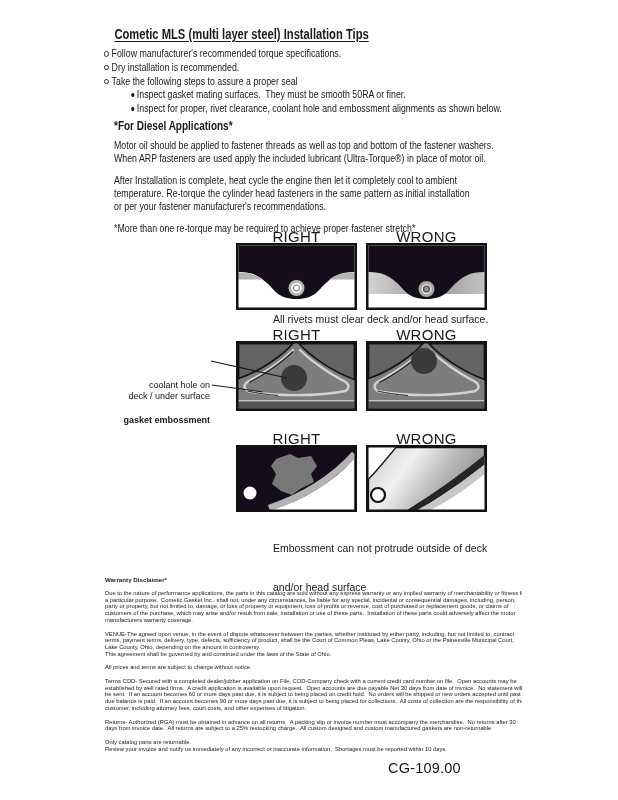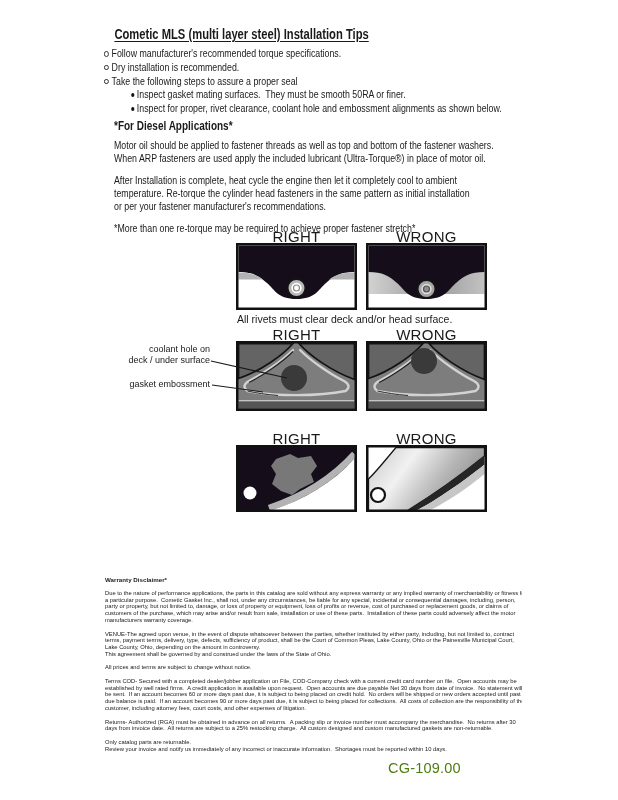--- a/index.html
+++ b/index.html
@@ -19,26 +19,26 @@
   .p-line{font-size:11px;line-height:13px;white-space:pre;}
   .o-marker{display:inline-block;width:3.5px;height:3.5px;border:1px solid #222;border-radius:50%;
     margin-right:4px;flex:0 0 auto;}
   .f-marker{display:inline-block;width:4px;height:4px;background:#111;border-radius:50%;
     margin-right:3px;flex:0 0 auto;}
   .sub{margin-left:34px;}
   .diesel-head{font-size:12.5px;font-weight:bold;line-height:14px;margin-bottom:6px;white-space:pre;}
   .para{margin-bottom:9px;}
   .note{margin-top:3px;}
   .rw-label{font-size:15px;line-height:13px;text-align:center;letter-spacing:0.3px;}
-  .caption{font-size:10.5px;line-height:13px;white-space:pre;}
-  .side-label{font-size:9px;line-height:10.8px;text-align:right;}
+  .caption{font-size:10.5px;line-height:13px;white-space:pre;margin-left:36px;}
+  .side-label{font-size:9px;line-height:10.8px;text-align:right;margin-top:36px;}
   .fine{font-size:5.8px;line-height:6.7px;white-space:pre-wrap;width:422px;}
   .fine-head{font-size:6.2px;font-weight:bold;margin-bottom:7px;white-space:pre;}
   .gap{margin-bottom:7px;}
-  .footer-num{font-size:14.5px;letter-spacing:0.2px;color:#4d7c0f;white-space:pre;}
+  .footer-num{font-size:14.5px;letter-spacing:0.2px;color:#0f172a;white-space:pre;}
   svg{display:block;}
 </style>
 </head>
 <body>
 
 <div class="sheet">
 
   <div class="abs cond" style="left:104px;top:26px;">
     <div class="doc-title">Cometic MLS (multi layer steel) Installation Tips</div>
     <div class="body-line">
@@ -110,21 +110,21 @@
 
   <div class="abs caption" style="left:237px;top:313px;">All rivets must clear deck and/or head surface.</div>
 
   <div class="abs rw-label" style="left:236px;top:328px;width:121px;">RIGHT</div>
   <div class="abs rw-label" style="left:366px;top:328px;width:121px;">WRONG</div>
 
   <div class="abs side-label" style="left:118px;top:344px;width:92px;">
     <div>coolant hole on</div>
     <div>deck / under surface</div>
   </div>
-  <div class="abs side-label" style="left:100px;top:379px;width:110px;">gasket embossment</div>
+  <div class="abs side-label" style="left:100px;top:379px;width:110px;font-weight:bold;">gasket embossment</div>
 
   <svg class="abs" style="left:236px;top:341px;" width="121" height="70" viewBox="0 0 121 70">
     <rect x="1.25" y="1.25" width="118.5" height="67.5" fill="#7d7d7d"></rect>
     <path d="M2.5,2.5 L57,2.5 C47,14 25,30 2.5,37.5 Z" fill="#646464" stroke="#141414" stroke-width="1.8"></path>
     <path d="M118.5,2.5 L63,2.5 C73,14 95,30 118.5,38.5 Z" fill="#646464" stroke="#141414" stroke-width="1.8"></path>
     <path d="M57,9 C46,20 27,33 13,40 C7.5,43 7,47 11.5,50 C38,55.5 83,55.5 109.5,50 C114,47 113.5,43 108,40 C94,33 75,20 64,9" fill="none" stroke="#d2d2d2" stroke-width="2.4" stroke-linecap="round"></path>
     <path d="M57,10.5 C46,21.5 27,34.5 13,41.5" fill="none" stroke="#222222" stroke-width="1.2"></path>
     <path d="M11.5,50 C20,52 30,53.5 42,54.5" fill="none" stroke="#303030" stroke-width="1"></path>
     <line x1="2.5" y1="59.5" x2="118.5" y2="59.5" stroke="#c4c4c4" stroke-width="1.2"></line>
     <rect x="2.5" y="61" width="116" height="6.5" fill="#555555"></rect>
@@ -173,20 +173,24 @@
       </linearGradient>
     </defs>
     <rect x="1.25" y="1.25" width="118.5" height="64.5" fill="#ffffff"></rect>
     <path d="M30,2.5 L118.5,2.5 L118.5,11 C95,30 62,53 40,66.5 L2.5,66.5 L2.5,34 C11,26 21,13 30,2.5 Z" fill="url(#g-r3w)" stroke="#161616" stroke-width="1.3"></path>
     <path d="M40,66.5 C62,53 95,30 118.5,11 L118.5,19.5 C97,37 67,57.5 48.5,66.5 Z" fill="#262626"></path>
     <path d="M48.5,66.5 C67,57.5 97,37 118.5,19.5 L118.5,29 C101,43.5 79,58.5 61,66.5 Z" fill="#c6c6c6"></path>
     <circle cx="12" cy="50" r="7" fill="#ffffff" stroke="#131313" stroke-width="2.2"></circle>
     <rect x="1.25" y="1.25" width="118.5" height="64.5" fill="none" stroke="#111111" stroke-width="2.5"></rect>
   </svg>
 
+  <div class="abs caption" style="left:237px;top:516px;">
+    <div>Embossment can not protrude outside of deck</div>
+    <div>and/or head surface</div>
+  </div>
 
   <div class="abs" style="left:105px;top:576px;width:422px;">
     <div class="fine-head">Warranty Disclaimer*</div>
     <div class="fine gap">Due to the nature of performance applications, the parts in this catalog are sold without any express warranty or any implied warranty of merchantability or fitness for a particular purpose.  Cometic Gasket Inc., shall not, under any circumstances, be liable for any special, incidental or consequential damages, including, person, party or property, but not limited to, damage, or loss of property or equipment, loss of profits or revenue, cost of purchased or replacement goods, or claims of customers of the purchase, which may arise and/or result from sale, installation or use of these parts.  Installation of these parts could adversely affect the motor manufacturers warranty coverage.</div>
     <div class="fine">VENUE-The agreed upon venue, in the event of dispute whatsoever between the parties, whether instituted by either party, including, but not limited to, contract terms, payment terms, delivery, type, defects, sufficiency of product, shall be the Court of Common Pleas, Lake County, Ohio or the Painesville Municipal Court, Lake County, Ohio, depending on the amount in controversy.</div>
     <div class="fine gap">This agreement shall be governed by and construed under the laws of the State of Ohio.</div>
     <div class="fine gap">All prices and terms are subject to change without notice.</div>
     <div class="fine gap">Terms COD- Secured with a completed dealer/jobber application on File, COD-Company check with a current credit card number on file.  Open accounts may be established by well rated firms.  A credit application is available upon request.  Open accounts are due payable Net 30 days from date of invoice.  No statement will be sent.  If an account becomes 60 or more days past due, it is subject to being placed on credit hold.  No orders will be shipped or new orders accepted until past due balance is paid.  If an account becomes 90 or more days past due, it is subject to being placed for collections.  All costs of collection are the responsibility of the customer, including attorney fees, court costs, and other expenses of litigation.</div>
     <div class="fine gap">Returns- Authorized (RGA) must be obtained in advance on all returns.  A packing slip or invoice number must accompany the merchandise.  No returns after 30 days from invoice date.  All returns are subject to a 25% restocking charge.  All custom designed and custom manufactured gaskets are non-returnable.</div>
     <div class="fine">Only catalog parts are returnable.</div>

